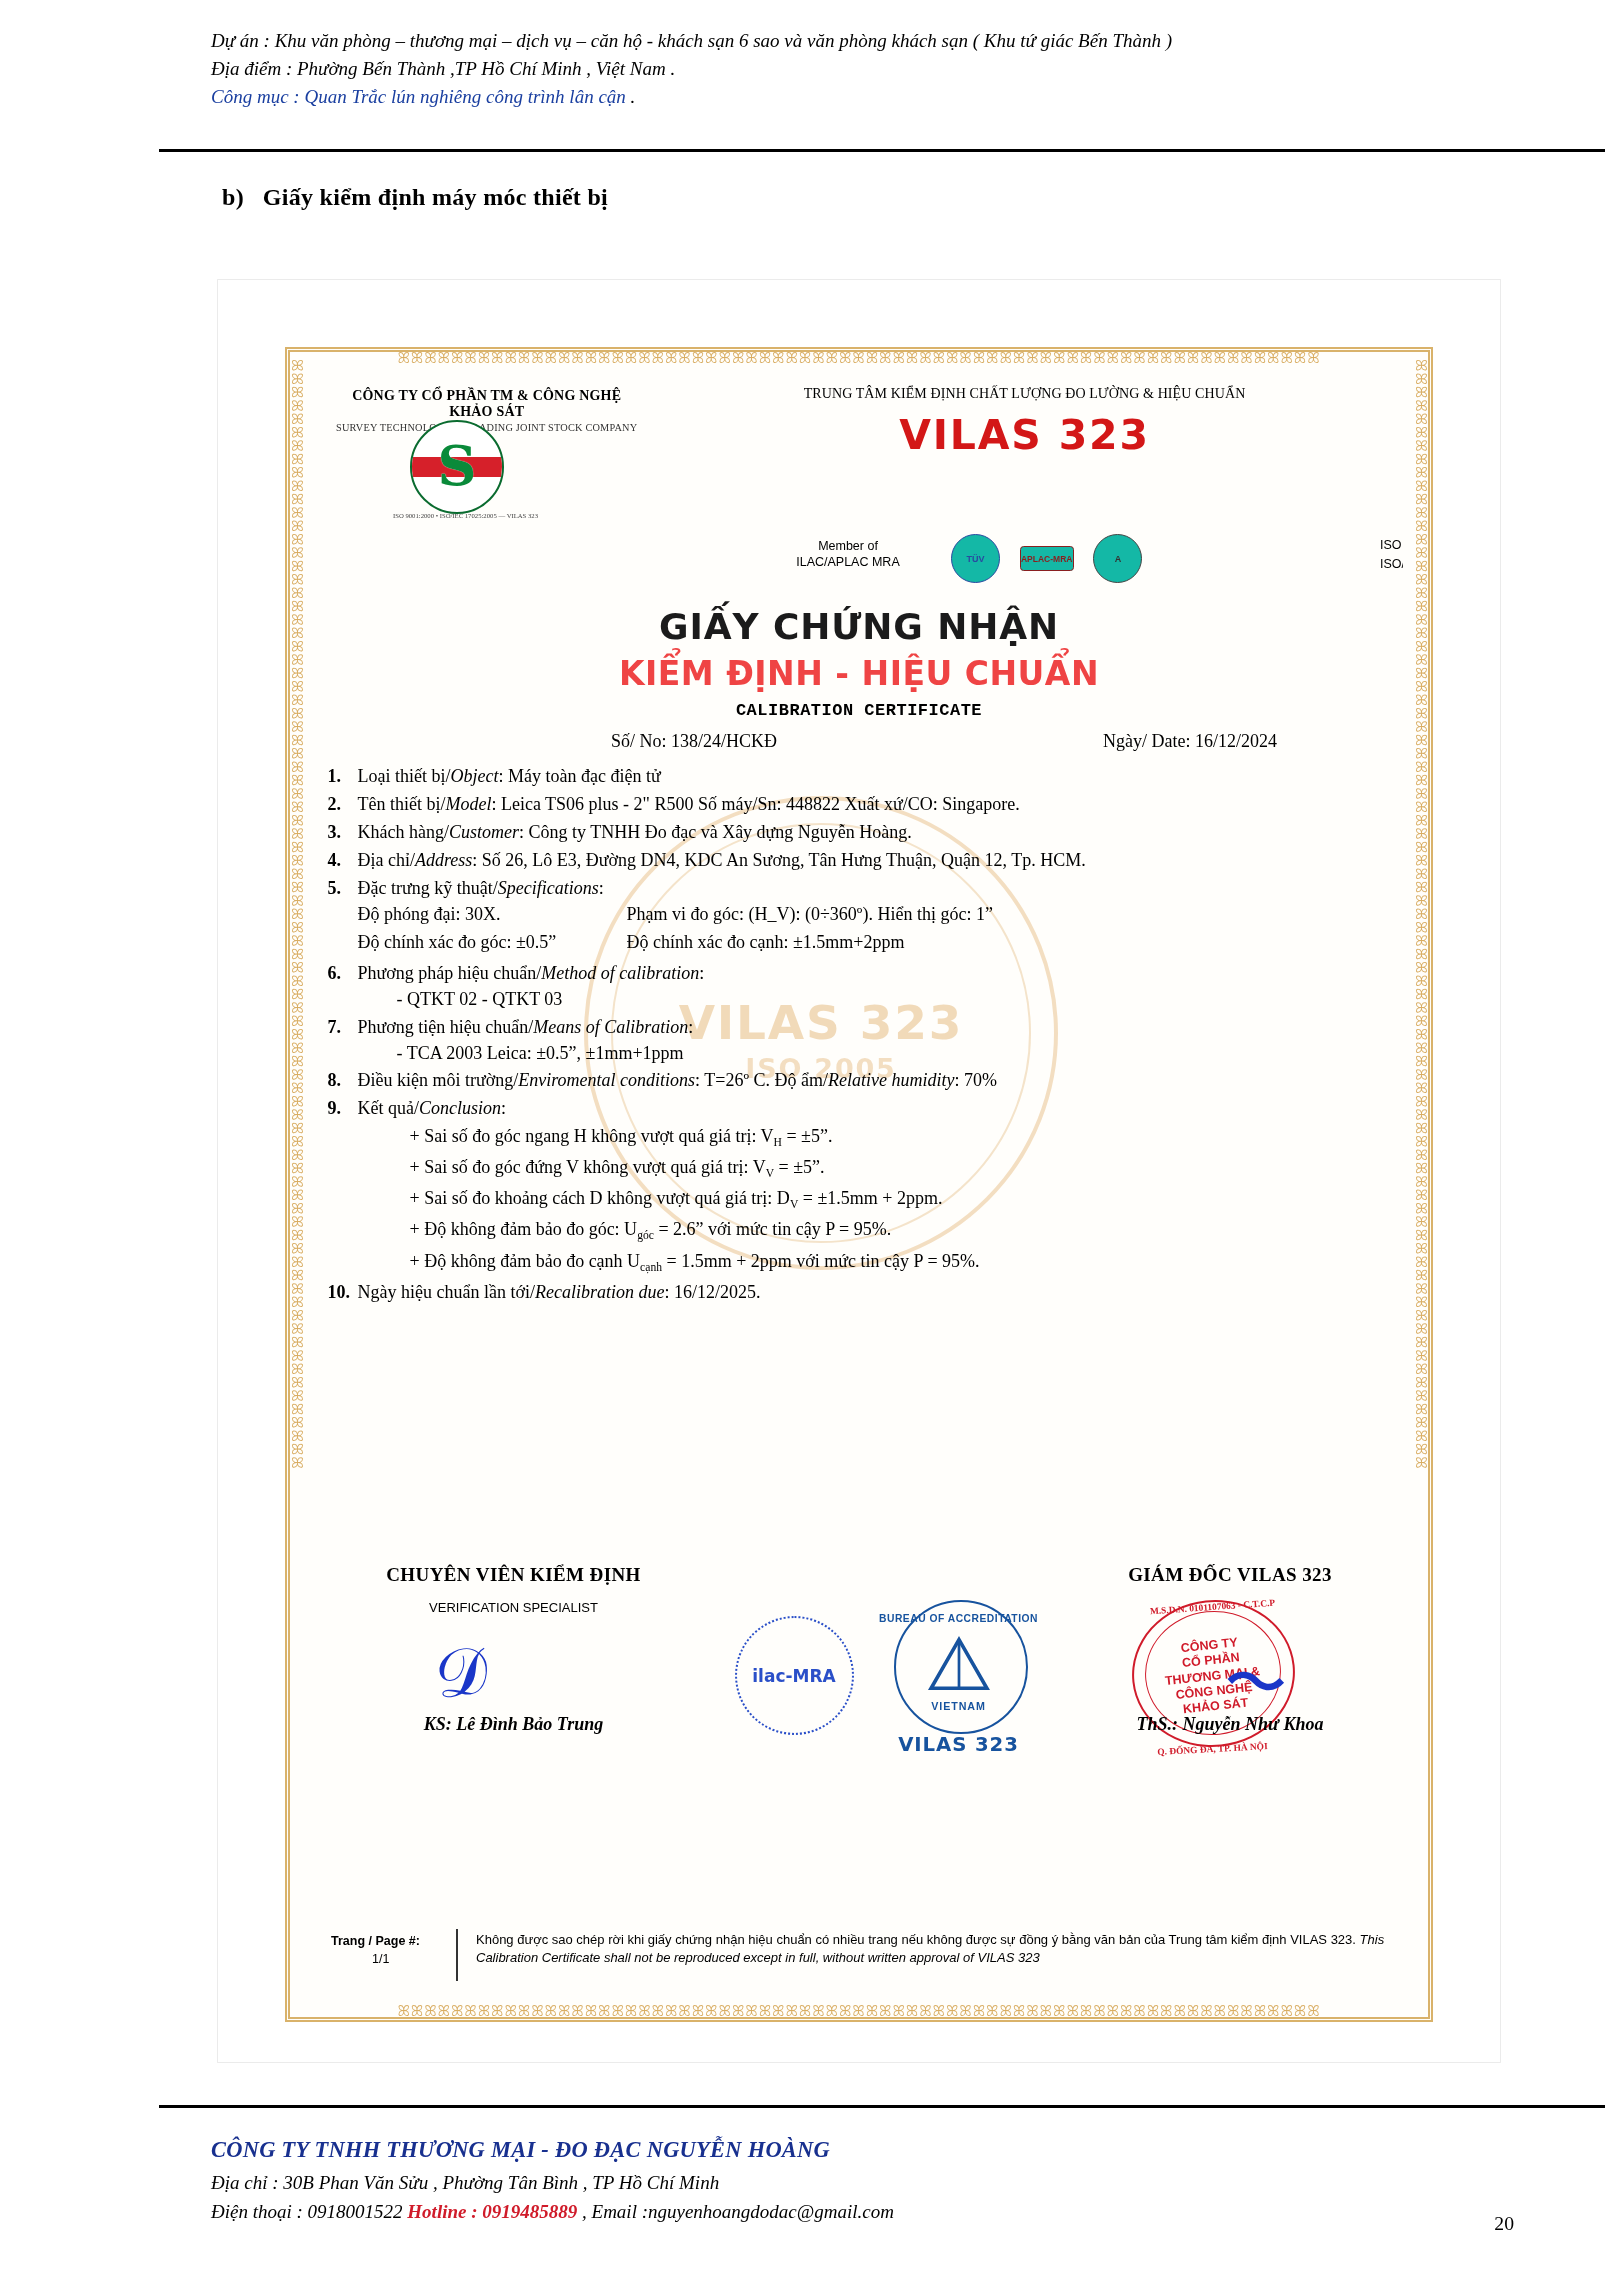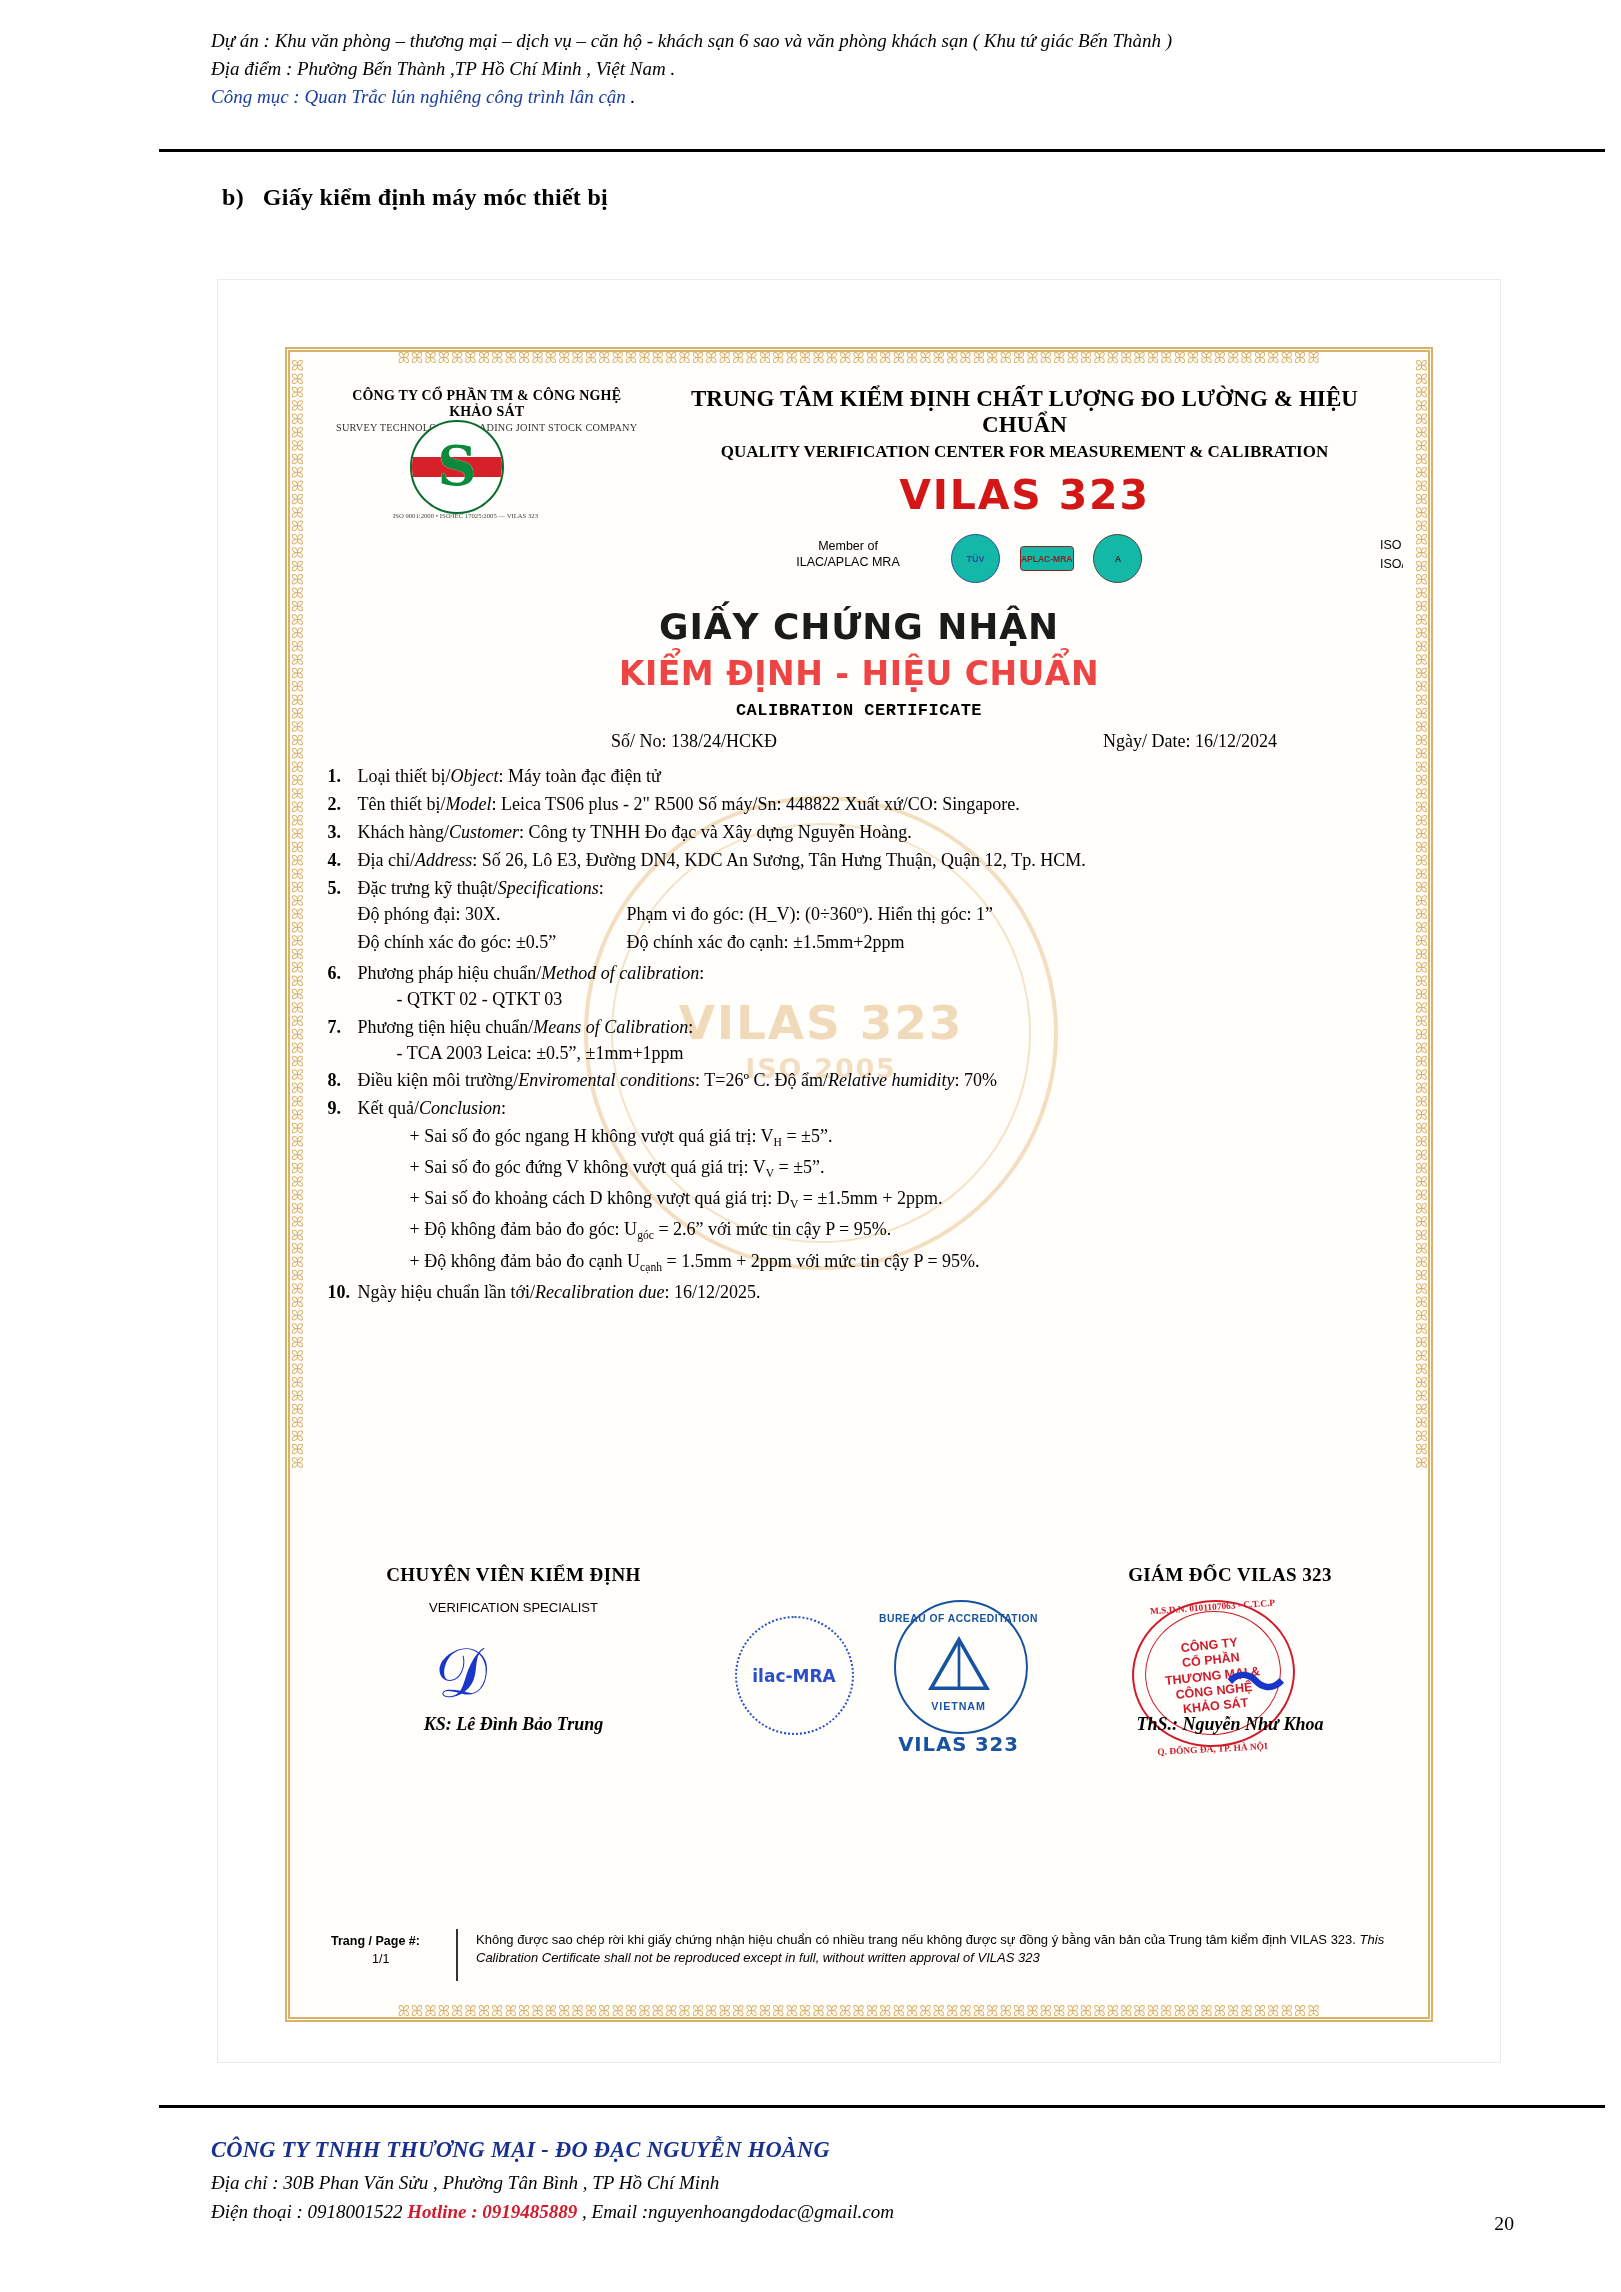--- a/index.html
+++ b/index.html
@@ -152,22 +152,22 @@
   }
 
   .cert-center-title {
     position: absolute;
     left: 331px;
     top: 10.7px;
     right: 0;
     text-align: center;
   }
   .cert-center-title .t1 {
-    font-size: 23px;
-    font-weight: bold;
+    font-size: 14px;
+    font-weight: normal;
     letter-spacing: 0.1px;
   }
   .cert-center-title .t2 {
     font-size: 17px;
     font-weight: bold;
     margin-top: 4.5px;
   }
   .vilas-big {
     margin-top: 9px;
     font-family: "DejaVu Sans", sans-serif;
@@ -600,21 +600,20 @@
       <div class="logo-wrap">
         <div class="logo-circle">
           <div class="band"></div>
           <div class="s">S</div>
         </div>
         <div class="logo-sub">ISO 9001:2000 • ISO/IEC 17025:2005 — VILAS 323</div>
       </div>
 
       <div class="cert-center-title">
         <div class="t1">TRUNG TÂM KIỂM ĐỊNH CHẤT LƯỢNG ĐO LƯỜNG &amp; HIỆU CHUẨN</div>
-        <div class="t2">QUALITY VERIFICATION CENTER FOR MEASUREMENT &amp; CALIBRATION</div>
         <div class="vilas-big">VILAS 323</div>
       </div>
 
       <div class="member-row">
         <div class="member-of">
           <div>Member of</div>
           <div>ILAC/APLAC MRA</div>
         </div>
         <div class="mini-logos">
           <div class="mini tuv">TÜV</div>

